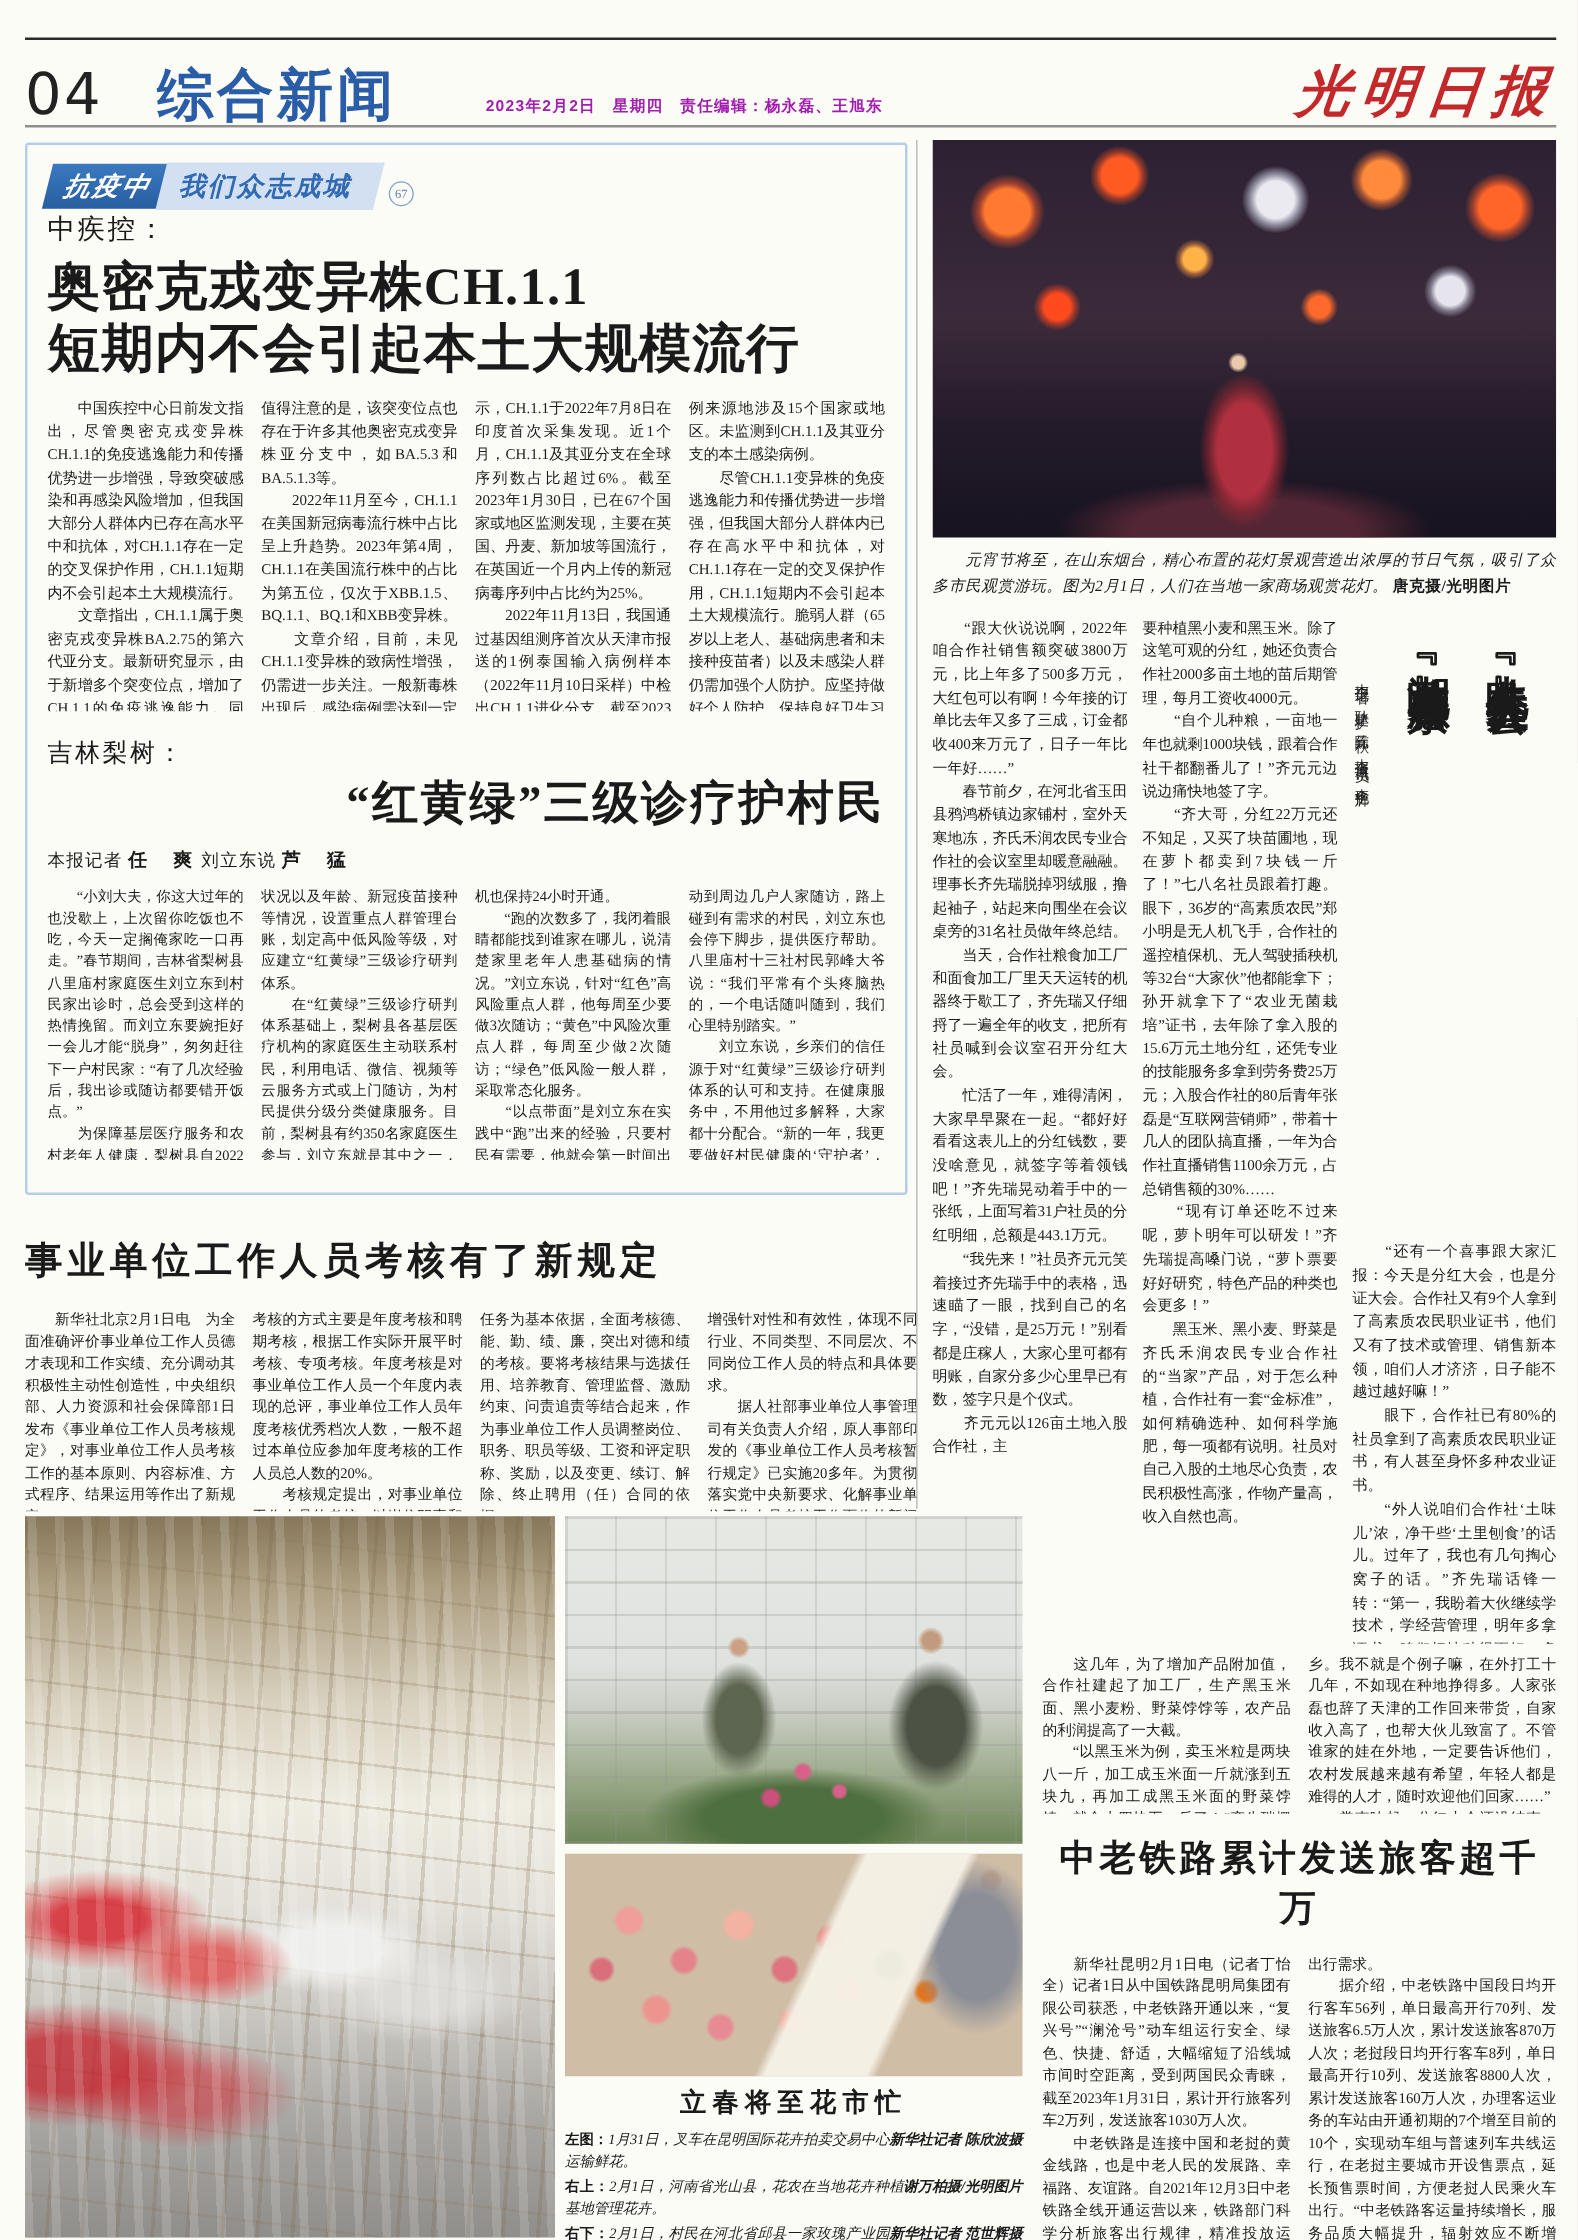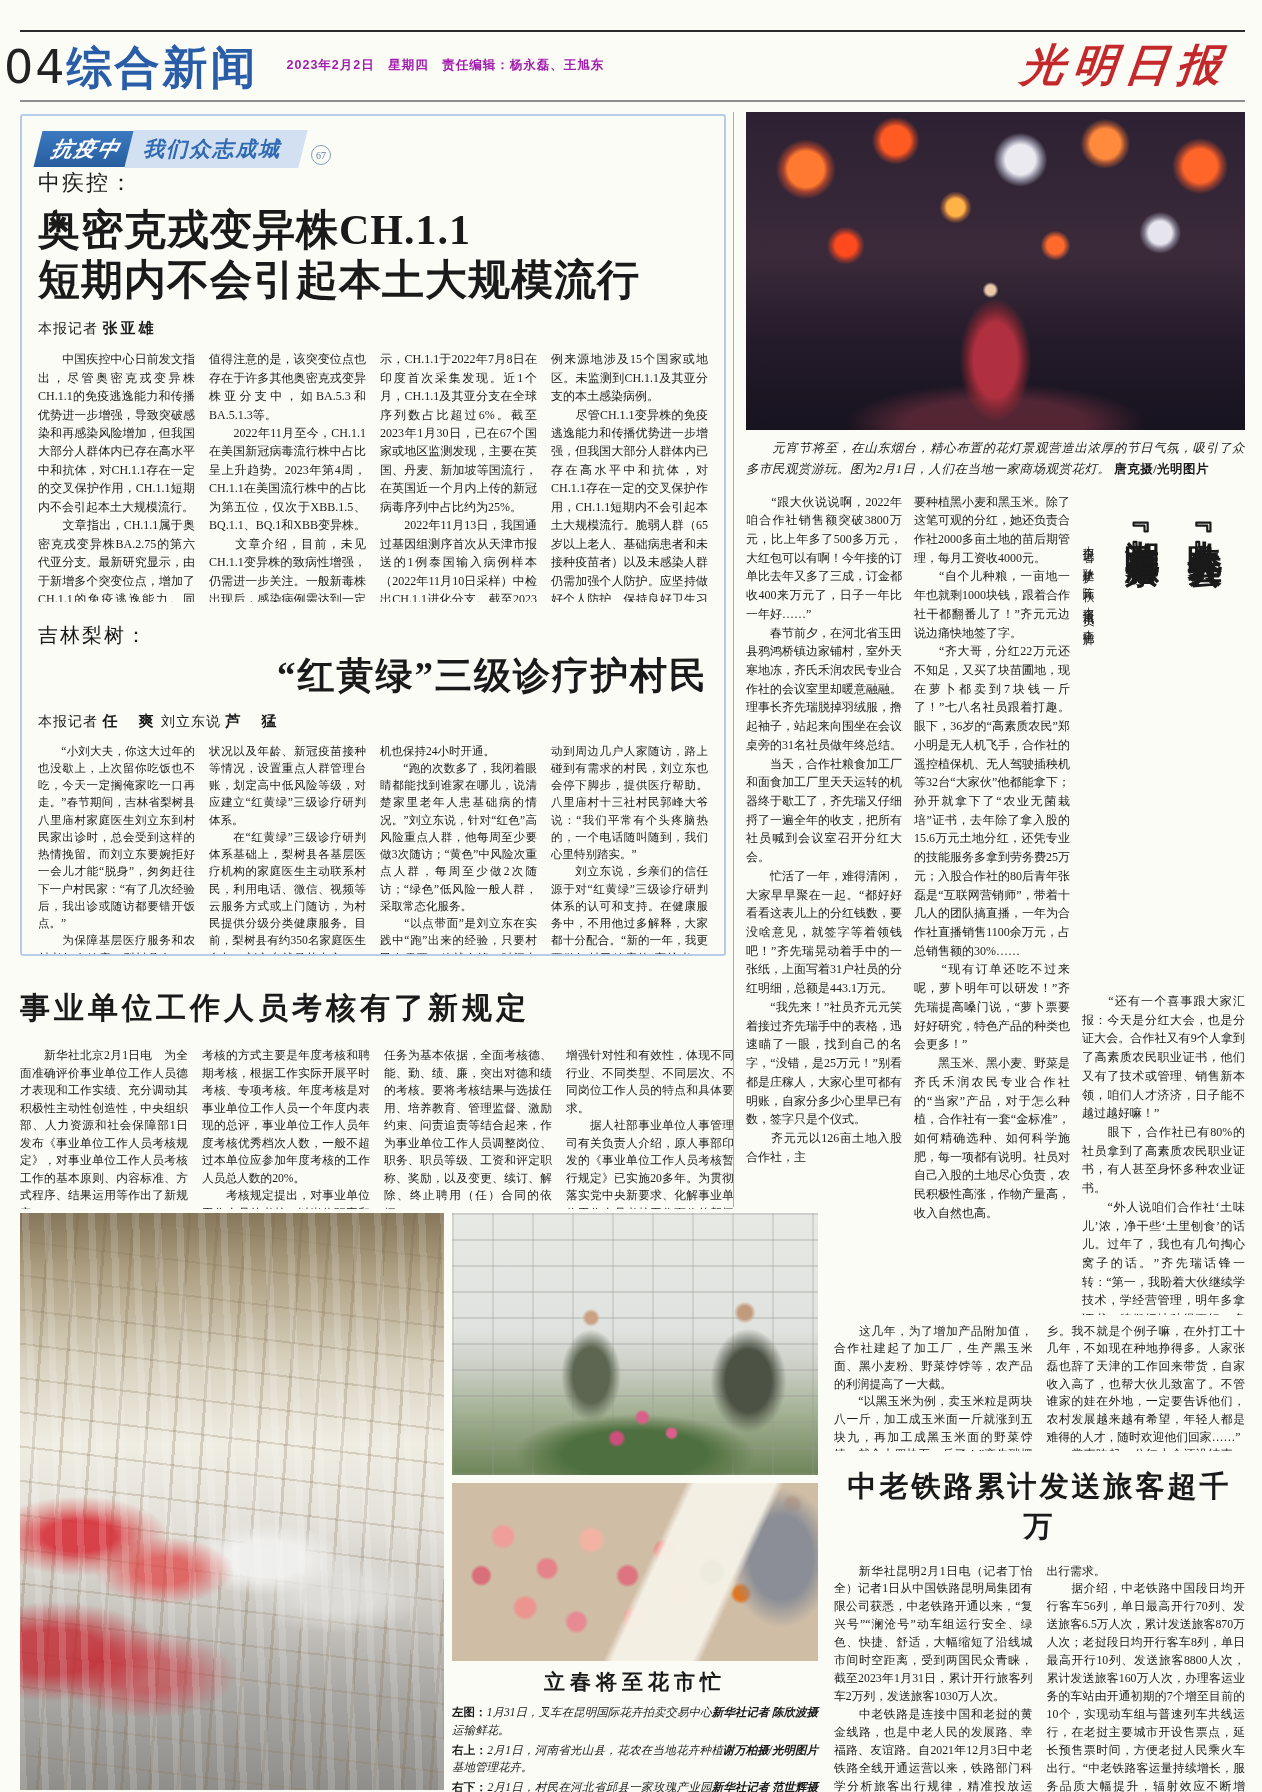--- a/index.html
+++ b/index.html
@@ -1,20 +1,20 @@
 <!DOCTYPE html>
 <html><head>
 <meta charset="utf-8">
 <style>
   html,body{margin:0;padding:0;background:#e9e7e0;}
   .page{position:relative;width:1262px;height:1792px;margin:0 auto;background:#fcfcf7;
         font-family:"Liberation Serif","DejaVu Serif",serif;color:#1a1a1a;overflow:hidden;}
   
   .top-rule{position:absolute;left:20px;top:30px;width:1225px;height:2px;background:#2b2b2b;}
-  .header{position:absolute;left:4px;top:36px;width:1225px;height:62px;display:flex;align-items:center;}
+  .header{position:absolute;left:20px;top:36px;width:1225px;height:62px;display:flex;align-items:flex-end;gap:43px;}
   .page-num{font-family:"DejaVu Sans","Liberation Sans",sans-serif;font-size:46px;line-height:1;color:#222;letter-spacing:2px;}
   .section-title{font-family:"Liberation Sans","DejaVu Sans",sans-serif;font-weight:bold;font-size:45px;line-height:1;
         color:#2a5da8;margin-left:0;letter-spacing:3px;}
   .dateline{font-family:"Liberation Sans","DejaVu Sans",sans-serif;font-weight:bold;font-size:12.5px;color:#a21caf;
         margin-left:28px;margin-bottom:4px;letter-spacing:1px;}
   .masthead{margin-left:auto;margin-bottom:2px;font-size:44px;line-height:1;font-weight:bold;font-style:italic;
         color:#c3292b;letter-spacing:8px;transform:skewX(-6deg);}
   .header-rule{position:absolute;left:20px;top:100px;width:1225px;height:2px;background:#8f8f8f;}
   
   .covid-box{position:absolute;left:20px;top:114px;width:706px;height:842px;border:2px solid #b7cde7;
@@ -147,24 +147,20 @@
     <div class="badge">
       <span class="badge-tag">抗疫中</span>
       <span class="badge-series">我们众志成城</span>
       <span class="badge-num">67</span>
     </div>
 
     <div class="kicker">中疾控：</div>
     <div class="headline1">
       <div>奥密克戎变异株CH.1.1</div>
       <div>短期内不会引起本土大规模流行</div>
-    </div>
-    <div class="byline">
-      <span>本报记者</span>
-      <b>张亚雄</b>
     </div>
     <div class="cols a1-cols">
       <div class="col">　　中国疾控中心日前发文指出，尽管奥密克戎变异株CH.1.1的免疫逃逸能力和传播优势进一步增强，导致突破感染和再感染风险增加，但我国大部分人群体内已存在高水平中和抗体，对CH.1.1存在一定的交叉保护作用，CH.1.1短期内不会引起本土大规模流行。
 　　文章指出，CH.1.1属于奥密克戎变异株BA.2.75的第六代亚分支。最新研究显示，由于新增多个突变位点，增加了CH.1.1的免疫逃逸能力。同时，新增的一个突变位点（L452R）曾经是德尔塔变异株的特征性突变位点。</div>
       <div class="col">值得注意的是，该突变位点也存在于许多其他奥密克戎变异株亚分支中，如BA.5.3和BA.5.1.3等。
 　　2022年11月至今，CH.1.1在美国新冠病毒流行株中占比呈上升趋势。2023年第4周，CH.1.1在美国流行株中的占比为第五位，仅次于XBB.1.5、BQ.1.1、BQ.1和XBB变异株。
 　　文章介绍，目前，未见CH.1.1变异株的致病性增强，仍需进一步关注。一般新毒株出现后，感染病例需达到一定规模并持续一段时间，才能初步判断新毒株的致病力是否变化。
 　　根据GISAID数据库收录序列显</div>
       <div class="col">示，CH.1.1于2022年7月8日在印度首次采集发现。近1个月，CH.1.1及其亚分支在全球序列数占比超过6%。截至2023年1月30日，已在67个国家或地区监测发现，主要在英国、丹麦、新加坡等国流行，在英国近一个月内上传的新冠病毒序列中占比约为25%。
 　　2022年11月13日，我国通过基因组测序首次从天津市报送的1例泰国输入病例样本（2022年11月10日采样）中检出CH.1.1进化分支。截至2023年1月30日，共监测发现24例CH.1.1及其亚分支输入病例。输入病</div>

